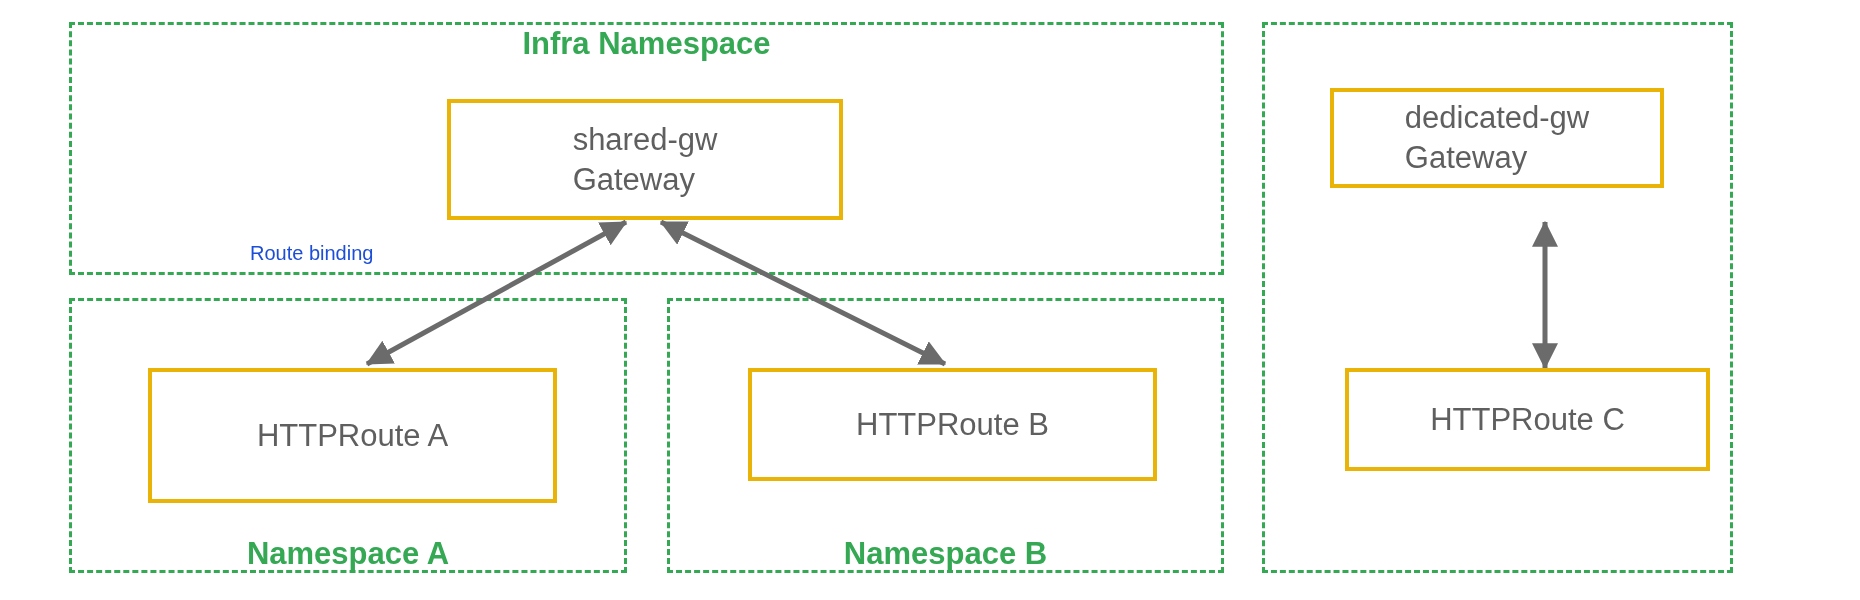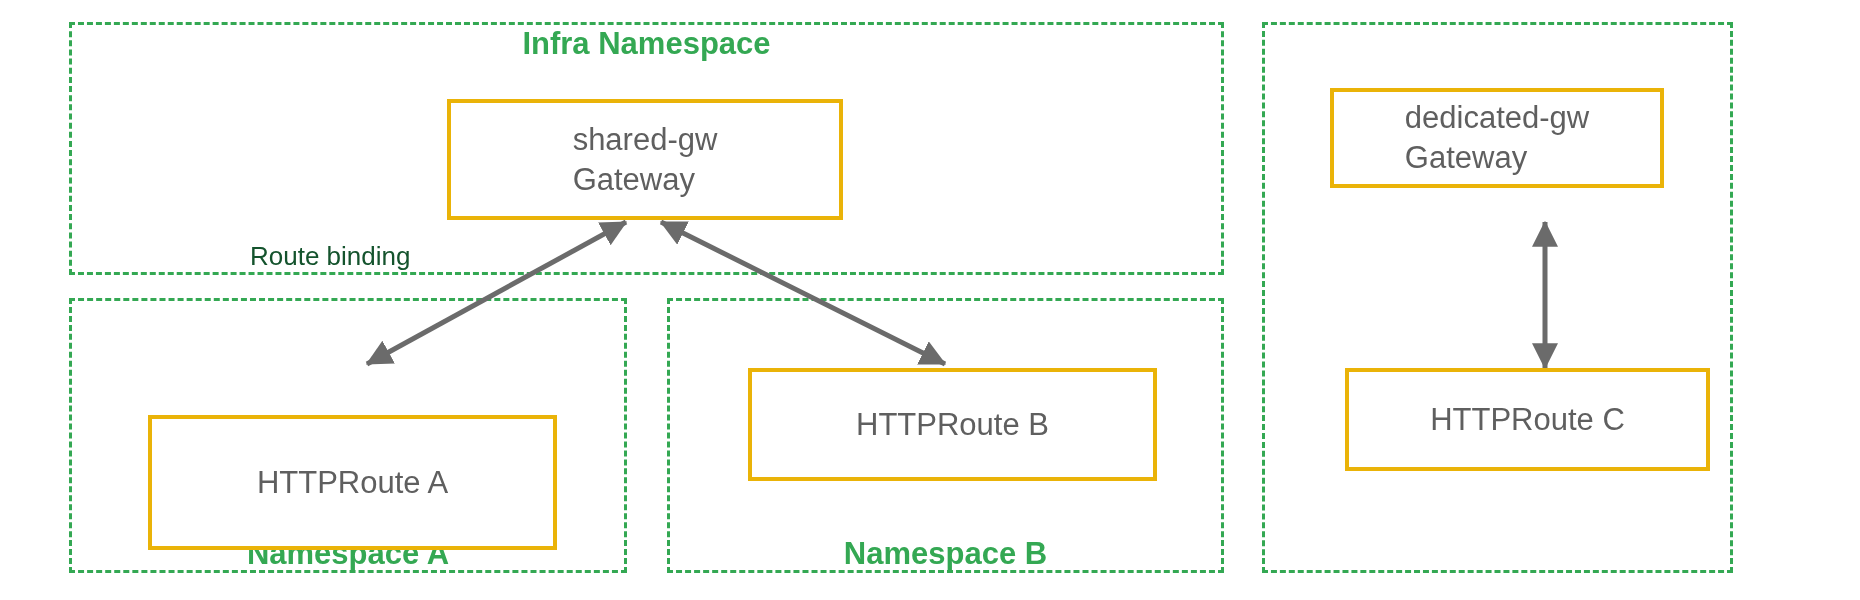--- a/index.html
+++ b/index.html
@@ -41,22 +41,22 @@
     font-size: 31px;
     line-height: 1.28;
     display: flex;
     align-items: center;
     justify-content: center;
     text-align: left;
     white-space: pre-line;
   }
   .edge-label {
     position: absolute;
-    color: #14532d;
-    font-size: 26px;
+    color: #1d4ed8;
+    font-size: 20px;
     line-height: 1;
     white-space: nowrap;
   }
   svg.edges {
     position: absolute;
     left: 0;
     top: 0;
     width: 1860px;
     height: 600px;
     overflow: visible;
@@ -101,19 +101,19 @@
   </svg>
 
   <div class="edge-label" style="left:250px; top:243px;">Route binding</div>
 
   <div class="node-box" style="left:447px; top:99px; width:396px; height:121px;">shared-gw
 Gateway</div>
 
   <div class="node-box" style="left:1330px; top:88px; width:334px; height:100px;">dedicated-gw
 Gateway</div>
 
-  <div class="node-box" style="left:148px; top:368px; width:409px; height:135px;margin-top:47px;">HTTPRoute A</div>
+  <div class="node-box" style="left:148px; top:368px; width:409px; height:135px;">HTTPRoute A</div>
 
   <div class="node-box" style="left:748px; top:368px; width:409px; height:113px;">HTTPRoute B</div>
 
   <div class="node-box" style="left:1345px; top:368px; width:365px; height:103px;">HTTPRoute C</div>
 
 </div>
 
 </body></html>

